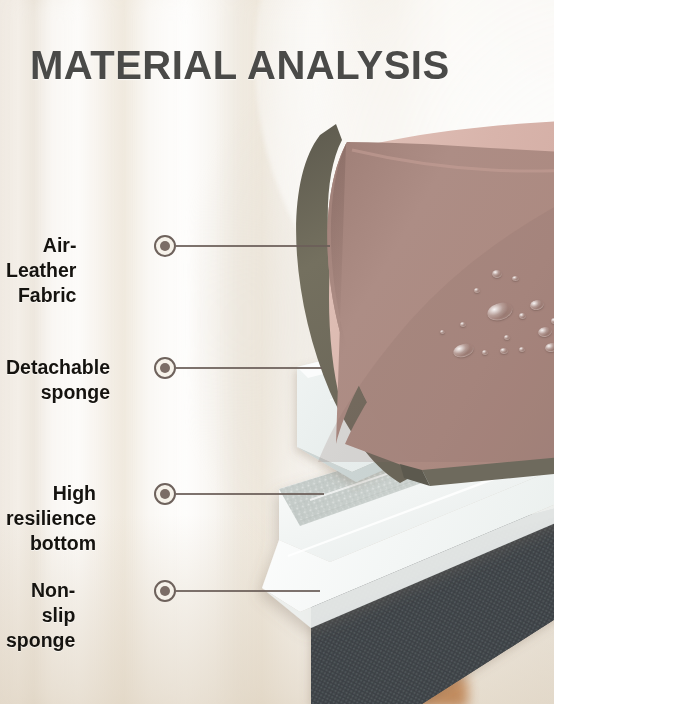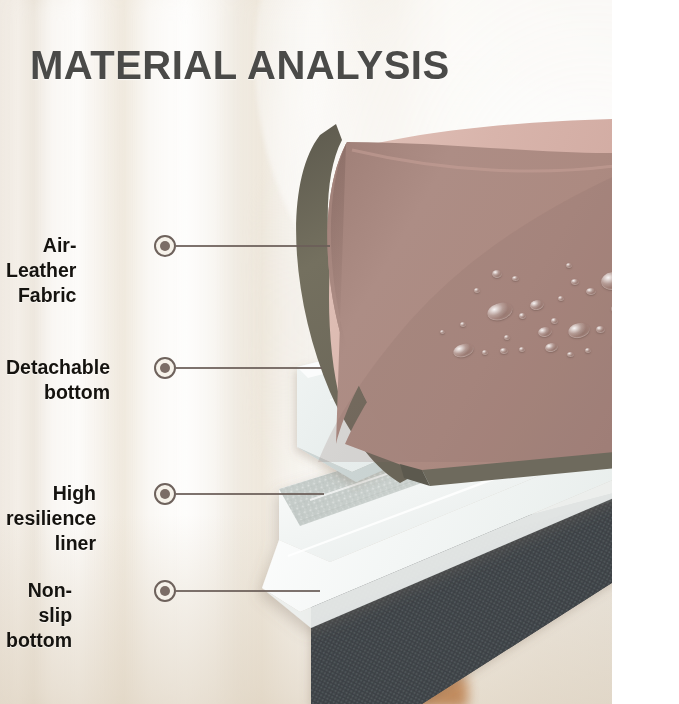--- a/index.html
+++ b/index.html
@@ -2,21 +2,21 @@
 <html><head>
 <meta charset="utf-8">
 <style>
   html, body {
     margin: 0;
     padding: 0;
     background: #ffffff;
   }
   #stage {
     position: relative;
-    width: 612px;
+    width: 554px;
     height: 704px;
     overflow: hidden;
     font-family: "Liberation Sans", sans-serif;
     background: #f0abfc;
   }
 
   
   .bg-base {
     position: absolute;
     inset: 0;
@@ -371,29 +371,29 @@
       <div class="callout">
         <div class="lead" style="left: 176px; top: 245px; width: 154px;"></div>
         <div class="marker" style="left: 154px; top: 235px;"></div>
         <div class="label" style="left: 6px; top: 233px;">Air-Leather
 Fabric</div>
       </div>
       <div class="callout">
         <div class="lead" style="left: 176px; top: 367px; width: 146px;"></div>
         <div class="marker" style="left: 154px; top: 357px;"></div>
         <div class="label" style="left: 6px; top: 355px;">Detachable
-bottom</div>
+sponge</div>
       </div>
       <div class="callout">
         <div class="lead" style="left: 176px; top: 493px; width: 148px;"></div>
         <div class="marker" style="left: 154px; top: 483px;"></div>
         <div class="label" style="left: 6px; top: 481px;">High
-resilience liner</div>
+resilience bottom</div>
       </div>
       <div class="callout">
         <div class="lead" style="left: 176px; top: 590px; width: 144px;"></div>
         <div class="marker" style="left: 154px; top: 580px;"></div>
         <div class="label" style="left: 6px; top: 578px;">Non-slip
-bottom</div>
+sponge</div>
       </div>
     </div>
 
 </div>
 
 </body></html>

